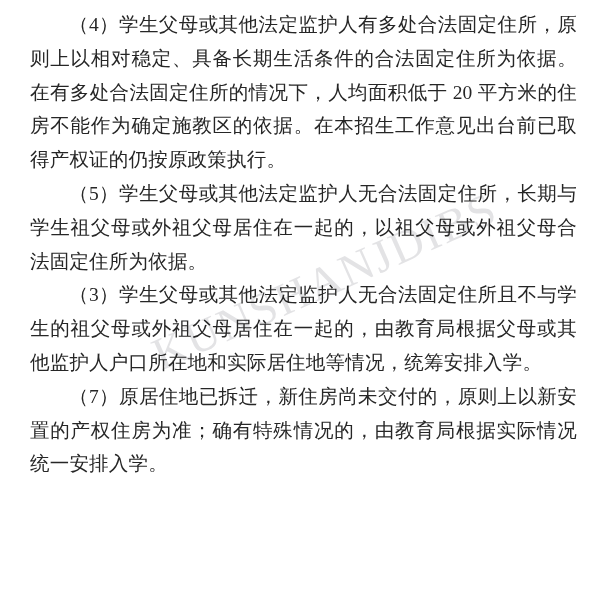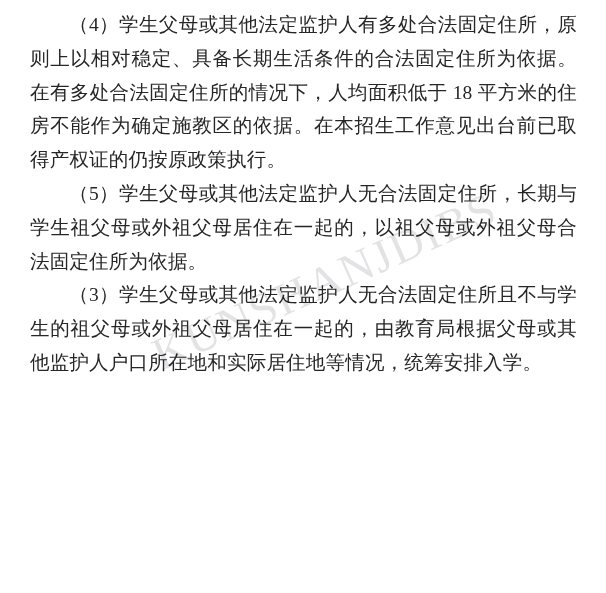--- a/index.html
+++ b/index.html
@@ -47,20 +47,21 @@
     z-index: 1;
   }
   .para { position: relative; z-index: 2; }
 </style>
 </head>
 <body>
 
 <div class="page">
   <div class="watermark">KUNSHANJDIBS</div>
 
-  <p class="para">（4）学生父母或其他法定监护人有多处合法固定住所，原则上以相对稳定、具备长期生活条件的合法固定住所为依据。在有多处合法固定住所的情况下，人均面积低于 18 平方米的住房不能作为确定施教区的依据。在本招生工作意见出台前已取得产权证的仍按原政策执行。</p>
+  <p class="para">（4）学生父母或其他法定监护人有多处合法固定住所，原则上以相对稳定、具备长期生活条件的合法固定住所为依据。在有多处合法固定住所的情况下，人均面积低于 20 平方米的住房不能作为确定施教区的依据。在本招生工作意见出台前已取得产权证的仍按原政策执行。</p>
 
   <p class="para">（5）学生父母或其他法定监护人无合法固定住所，长期与学生祖父母或外祖父母居住在一起的，以祖父母或外祖父母合法固定住所为依据。</p>
 
   <p class="para">（3）学生父母或其他法定监护人无合法固定住所且不与学生的祖父母或外祖父母居住在一起的，由教育局根据父母或其他监护人户口所在地和实际居住地等情况，统筹安排入学。</p>
 
+  <p class="para">（7）原居住地已拆迁，新住房尚未交付的，原则上以新安置的产权住房为准；确有特殊情况的，由教育局根据实际情况统一安排入学。</p>
 
 </div>
 
 </body></html>

